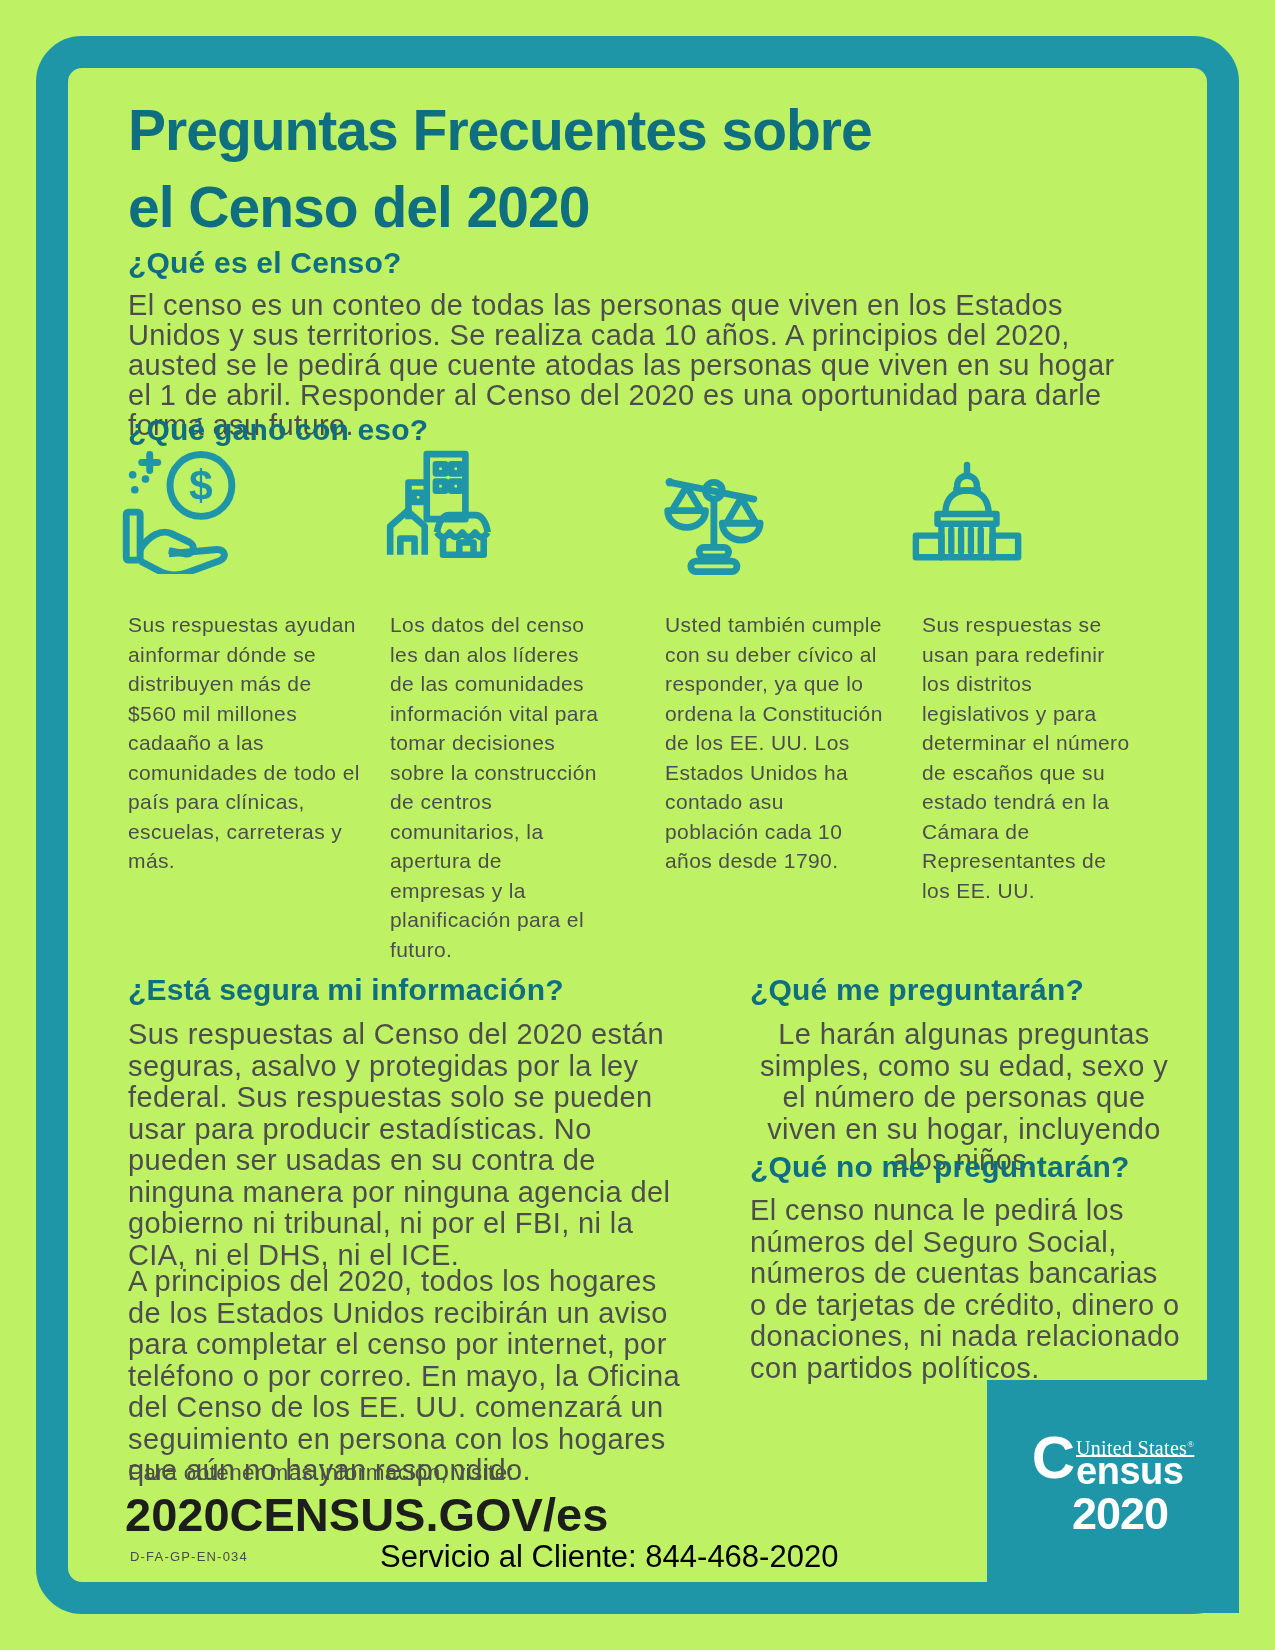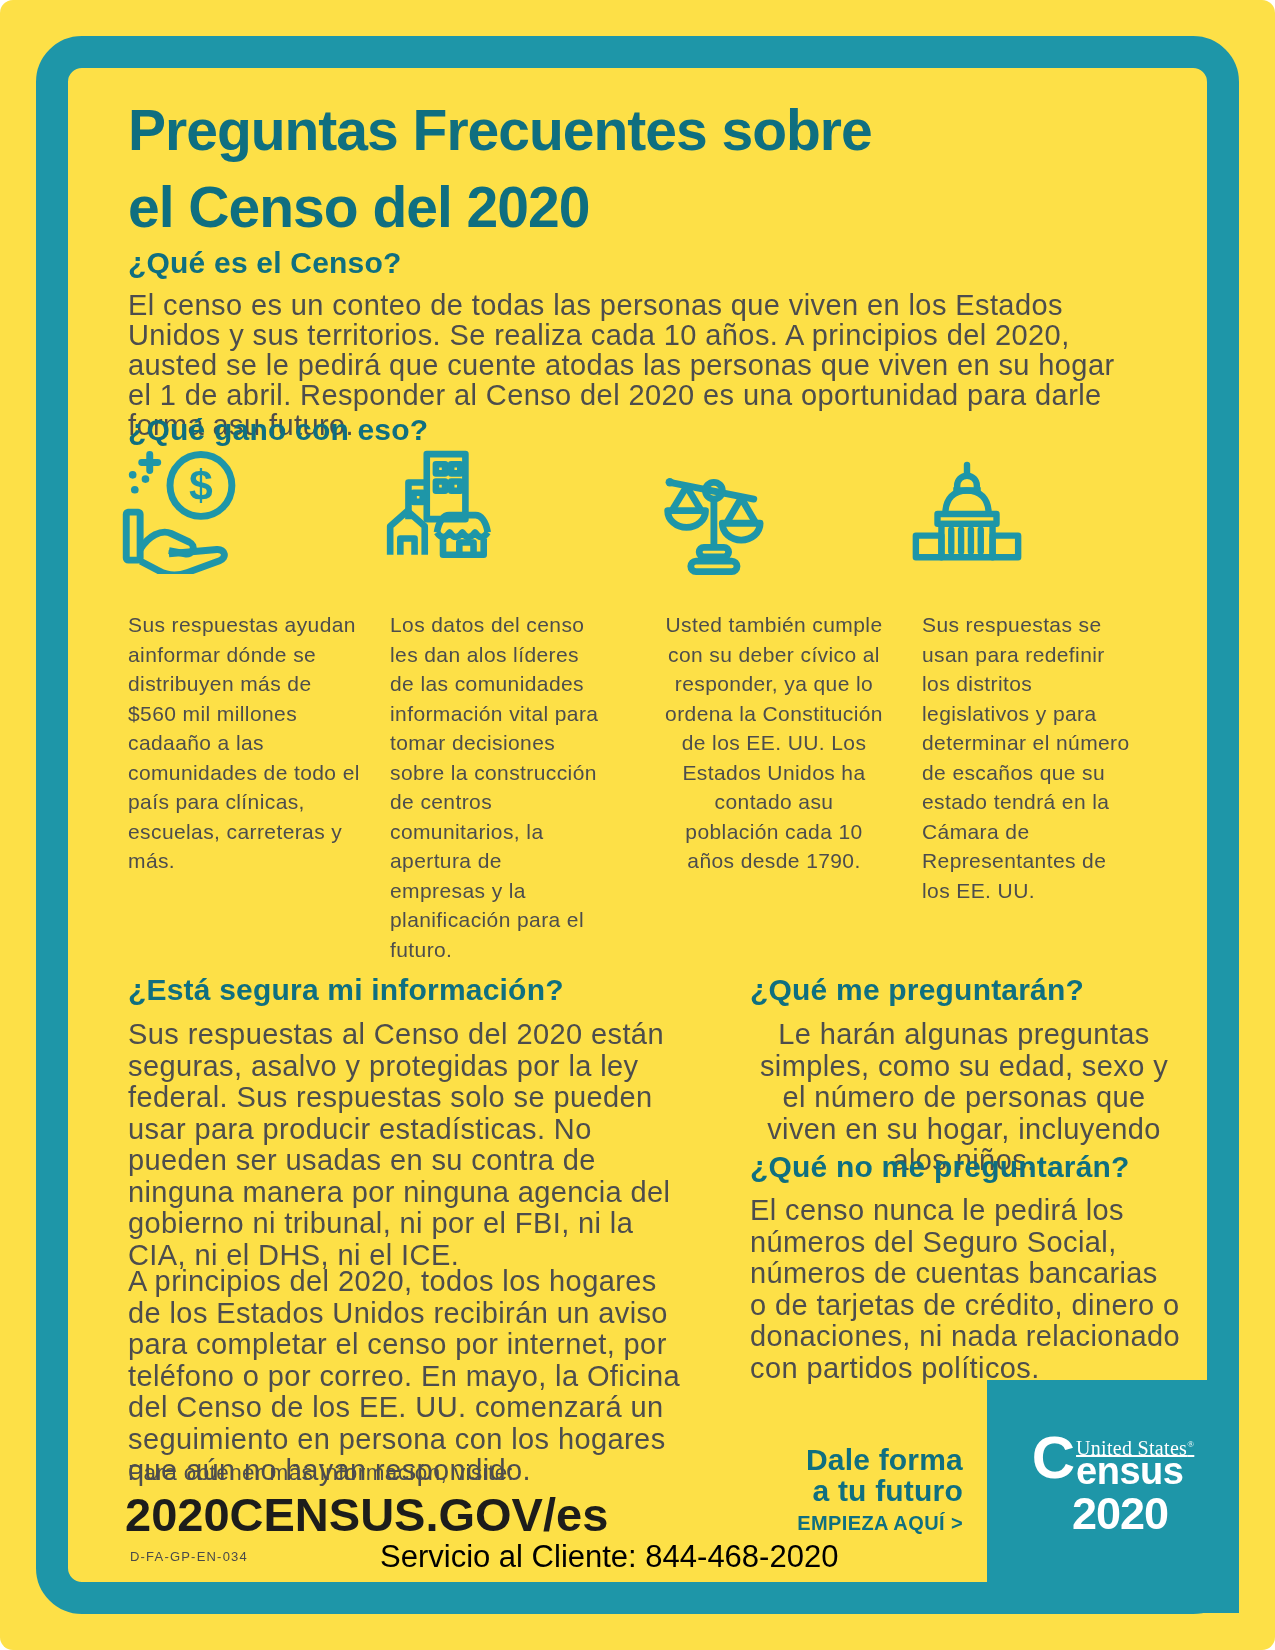--- a/index.html
+++ b/index.html
@@ -1,22 +1,21 @@
 <!DOCTYPE html>
 <html style="--teal: #1E96A8; --dark-teal: #0F6F80; --body-gray: #4D4D4D; --url-black: #1D1D1B;"><head>
 <meta charset="utf-8">
 <style>
   html,body{margin:0;padding:0;background:#ffffff;}
   #page{
     position:relative;
     width:1275px;height:1650px;
-    background:#fde047;
+    background:#bef264;
     font-family:"Liberation Sans",sans-serif;
     overflow:hidden;
-    border-radius:13px;
   }
   .frame{
     position:absolute;left:36px;top:36px;
     width:1203px;height:1578px;
     box-sizing:border-box;
     border:32px solid var(--teal,#1E96A8);
     border-radius:46px;
   }
   .page-title{
     position:absolute;left:128px;top:92px;
@@ -42,21 +41,21 @@
   .h-benefits{left:128px;top:413px;}
   .benefit-icon{position:absolute;}
   .benefit-text{
     position:absolute;top:610px;
     font-size:21px;line-height:29.5px;
     color:var(--body-gray,#4D4D4D);
     letter-spacing:0.4px;
   }
   .b0{left:128px;width:232px;}
   .b1{left:390px;width:212px;}
-  .b2{left:665px;width:218px;text-align:center;}
+  .b2{left:665px;width:218px;}
   .b3{left:922px;width:215px;}
   .h-security{left:128px;top:973px;}
   .p-security{left:128px;top:1019px;width:556px;line-height:31.5px;}
   .h-when{left:128px;top:1221px;}
   .p-when{left:128px;top:1266px;width:556px;line-height:31.5px;}
   .h-asked{left:750px;top:973px;}
   .p-asked{left:750px;top:1019px;width:428px;line-height:31.5px;text-align:center;}
   .h-not-asked{left:750px;top:1150px;}
   .p-not-asked{left:750px;top:1195px;width:432px;line-height:31.5px;}
   .info-label{
@@ -185,25 +184,20 @@
   <div class="body-text p-asked">Le harán algunas preguntas simples, como su edad, sexo y el número de personas que viven en su hogar, incluyendo alos niños.</div>
 
   <div class="h2 h-not-asked">¿Qué no me preguntarán?</div>
   <div class="body-text p-not-asked">El censo nunca le pedirá los números del Seguro Social, números de cuentas bancarias o de tarjetas de crédito, dinero o donaciones, ni nada relacionado con partidos políticos.</div>
 
   <div class="info-label">Para obtener más información, visite:</div>
   <a class="census-url" href="#">2020CENSUS.GOV/es</a>
   <div class="form-code">D-FA-GP-EN-034</div>
   <div class="service-phone">Servicio al Cliente: 844-468-2020</div>
 
-  <div class="cta">
-    <div class="cta-line">Dale forma</div>
-    <div class="cta-line">a tu futuro</div>
-    <div class="cta-start">EMPIEZA AQUÍ &gt;</div>
-  </div>
 
   <div class="census-box">
     <div class="logo">
       <div class="logo-row">
         <span class="logo-c">C</span>
         <span class="logo-col">
           <span class="logo-us"><span>United States</span><sup>®</sup></span>
           <span class="logo-ensus">ensus</span>
         </span>
       </div>

